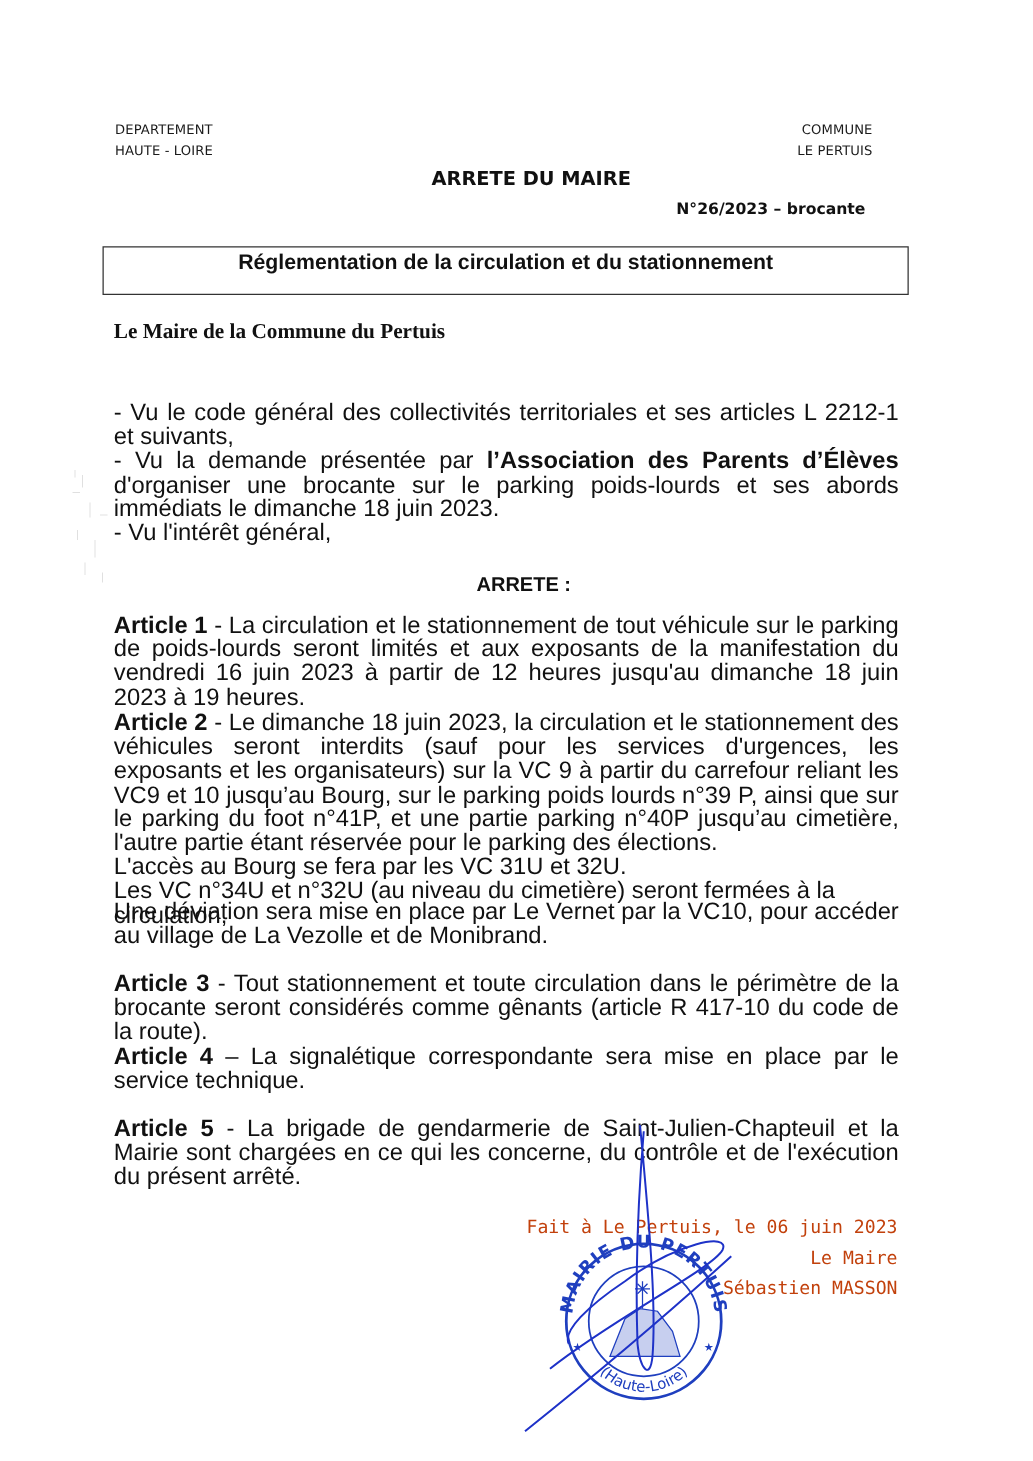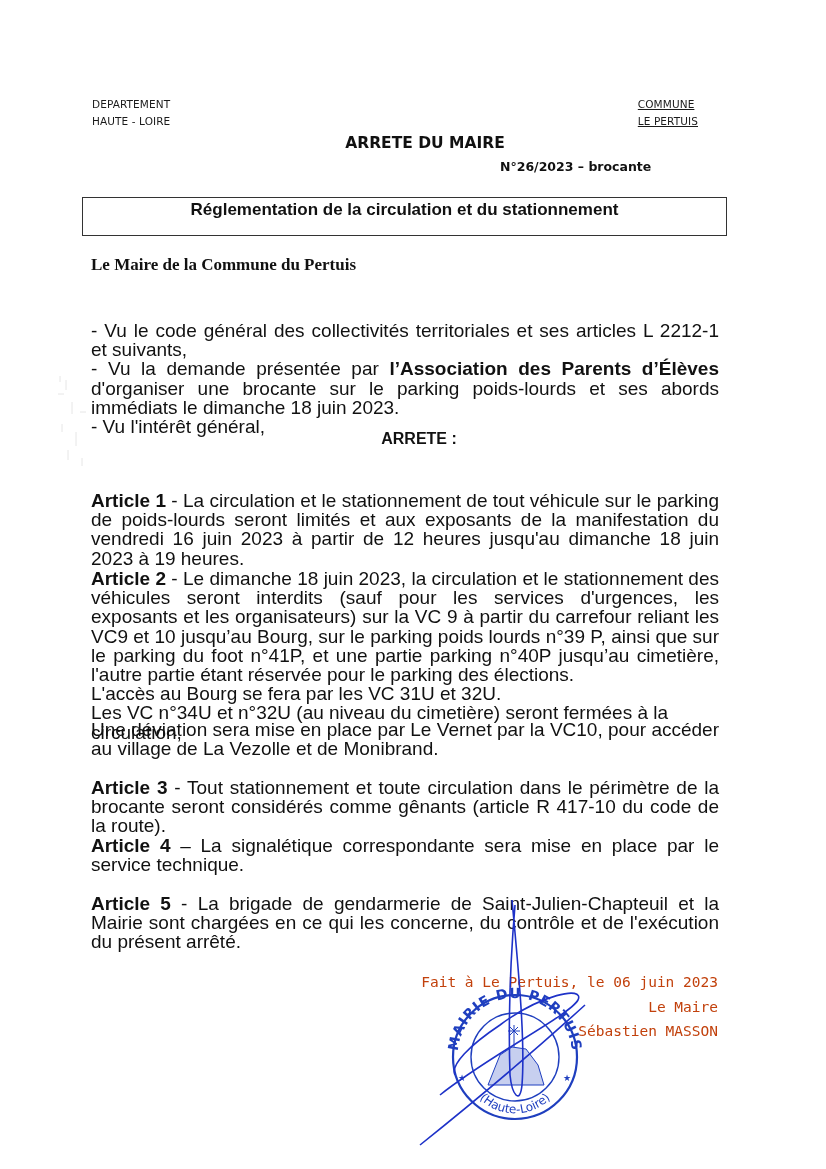--- a/index.html
+++ b/index.html
@@ -3,30 +3,30 @@
   <meta charset="utf-8">
   <style>
     html, body { margin: 0; padding: 0; }
     body {
       width: 826px; height: 1169px; background: #ffffff; position: relative; overflow: hidden;
       color: #111; font-family: "Liberation Sans", sans-serif;
     }
     .abs { position: absolute; }
     .hdr { font-family: "DejaVu Sans", sans-serif; font-size: 10.5px; line-height: 17px; letter-spacing: 0.1px; color: #1a1a1a; }
     .hdr-left { left: 92px; top: 96px; }
-    .hdr-right { right: 128px; top: 96px; text-align: left; text-decoration: underline; }
+    .hdr-right { right: 128px; top: 96px; text-align: right; }
     .title { left: 0; width: 826px; top: 134px; text-align: center; font-family: "DejaVu Sans", sans-serif; font-weight: bold; font-size: 15.5px; padding-left: 24px; box-sizing: border-box; }
-    .number { left: 500px; top: 159px; font-family: "DejaVu Sans", sans-serif; font-weight: bold; font-size: 12.5px; }
+    .number { left: 541px; top: 159px; font-family: "DejaVu Sans", sans-serif; font-weight: bold; font-size: 12.5px; }
     .subject-box { left: 82px; top: 197px; width: 645px; height: 39px; border: 1px solid #333; box-sizing: border-box; text-align: center; font-weight: bold; font-size: 17px; line-height: 24px; }
     .intro { left: 91px; top: 255px; font-family: "Liberation Serif", serif; font-weight: bold; font-size: 17px; }
     .body-text { left: 91px; width: 628px; font-size: 19px; line-height: 19.2px; text-align: justify; }
     .body-text p { margin: 0; }
     .body-text b { font-weight: bold; }
     .visas { top: 321px; }
-    .arrete { left: 0; width: 826px; top: 430px; text-align: center; font-weight: bold; font-size: 16px; padding-left: 12px; box-sizing: border-box; }
+    .arrete { left: 0; width: 826px; top: 460px; text-align: center; font-weight: bold; font-size: 16px; padding-left: 12px; box-sizing: border-box; }
     .art1 { top: 491px; }
     .art2 { top: 569px; }
     .deviation { top: 720px; }
     .art3 { top: 778px; }
     .art4 { top: 836px; }
     .art5 { top: 894px; }
     .sig { right: 108px; top: 970px; text-align: right; font-family: "DejaVu Sans Mono", monospace; font-size: 14.5px; line-height: 24.5px; color: #c2410c; }
     .stamp { left: 430px; top: 985px; width: 170px; height: 130px; }
     .margin-marks { left: 52px; top: 372px; width: 40px; height: 100px; opacity: 0.25; }
   </style>

